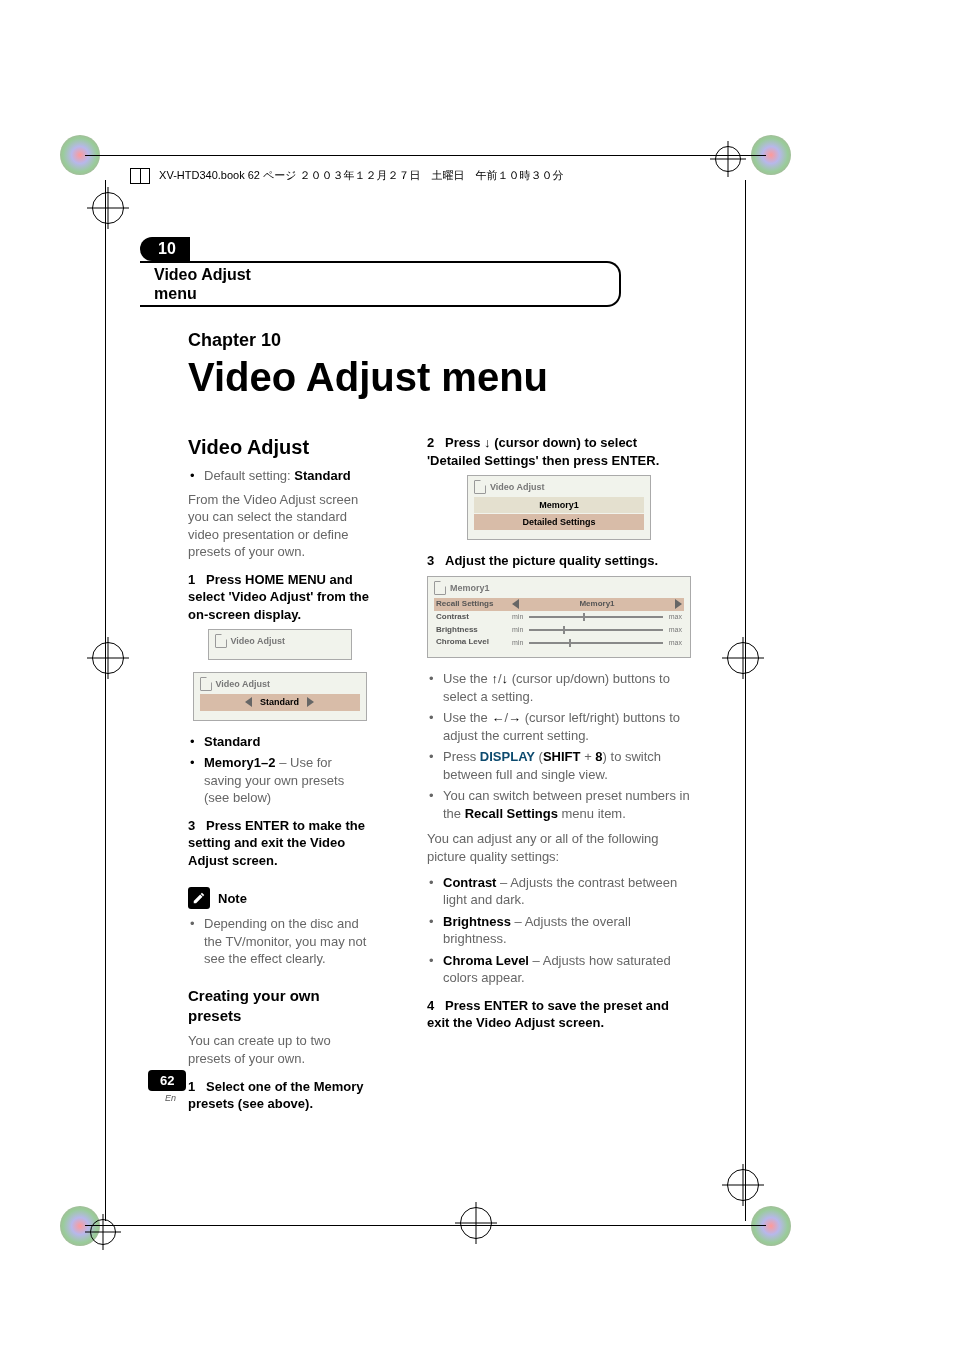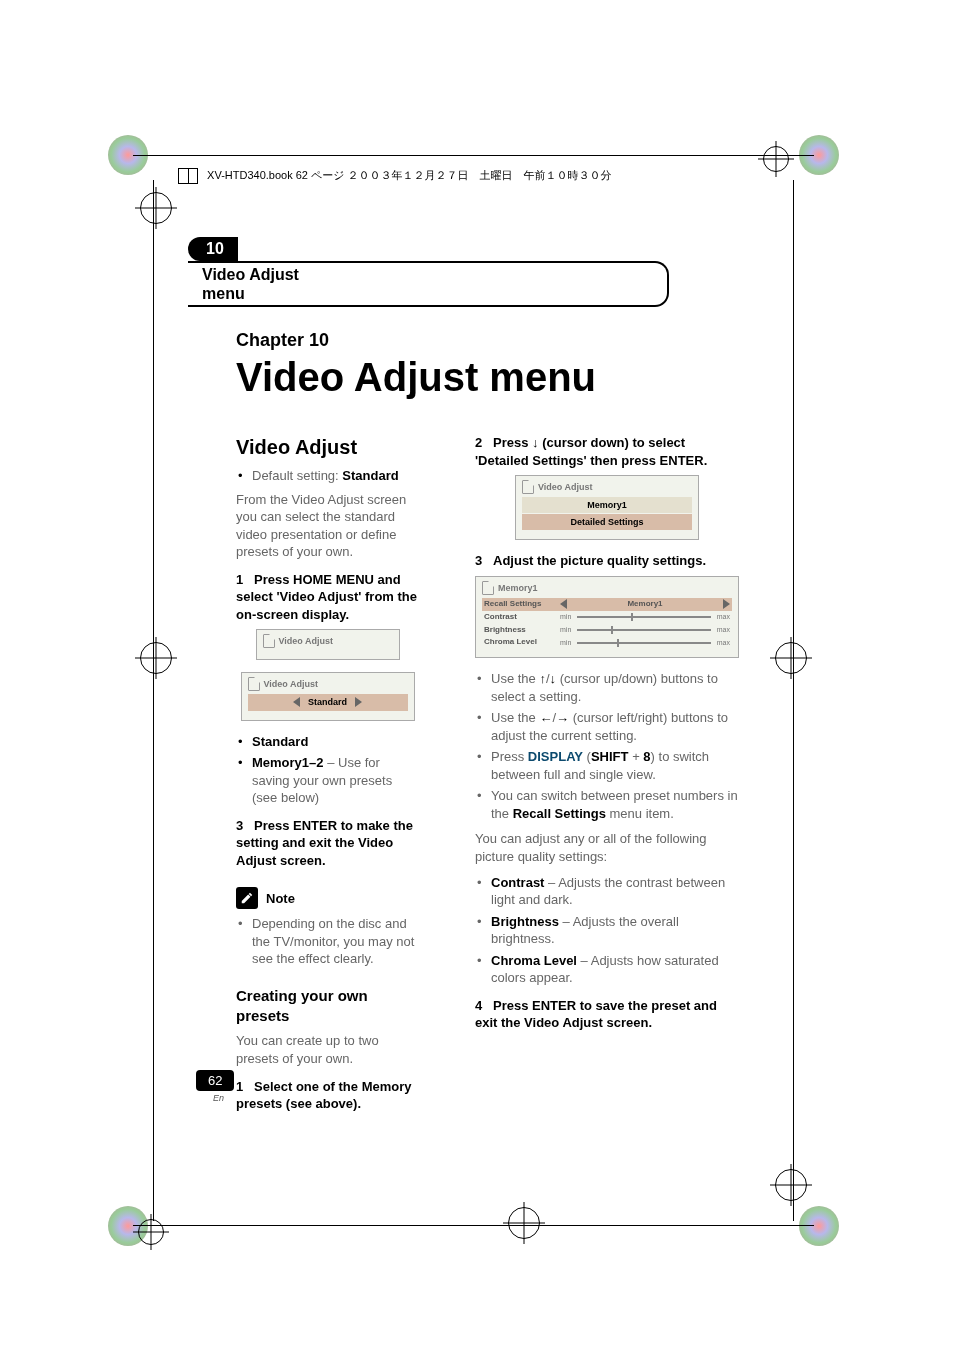--- a/index.html
+++ b/index.html
@@ -7,21 +7,20 @@
     padding: 0;
     background: #fff;
     font-family: Arial, Helvetica, sans-serif;
     color: #000;
     width: 954px;
   }
   .page {
     position: relative;
     width: 851px;
     height: 1351px;
-    margin-left: 48px;
   }
   .corner-circle {
     position: absolute;
     width: 40px;
     height: 40px;
     border-radius: 50%;
     background: radial-gradient(circle, #f55 0%, #88d 30%, #5a5 60%, #855 100%);
     opacity: .6;
   }
   .corner-circle.tl { top: 135px; left: 60px; }
@@ -161,21 +160,21 @@
   .tri.r{border-left:7px solid #666;}
   .detail-list .drow{display:flex;align-items:center;gap:6px;padding:1px 2px;font-size:8px;color:#555;}
   .detail-list .drow .lab{width:70px;font-weight:bold;}
   .bar{flex:1;height:2px;background:#888;position:relative;}
   .bar .dot{position:absolute;top:-3px;width:2px;height:8px;background:#888;}
   .minmax{font-size:7px;color:#777;}
   .arrow-sym { font-family: Arial; font-weight:bold; }
   
   .pagenum-box{
     position:absolute; bottom:260px; left:148px;
-    background:#000;color:#fff;font-weight:normal;font-size:13px;
+    background:#000;color:#fff;font-weight:bold;font-size:13px;
     padding:3px 12px;border-radius:4px;
   }
   .pagenum-en{ position:absolute; bottom:248px; left:165px; font-size:9px; color:#555;font-style:italic;}
 </style>
 </head>
 <body>
 
 <div class="page">
 
   <div class="corner-circle tl"></div>

